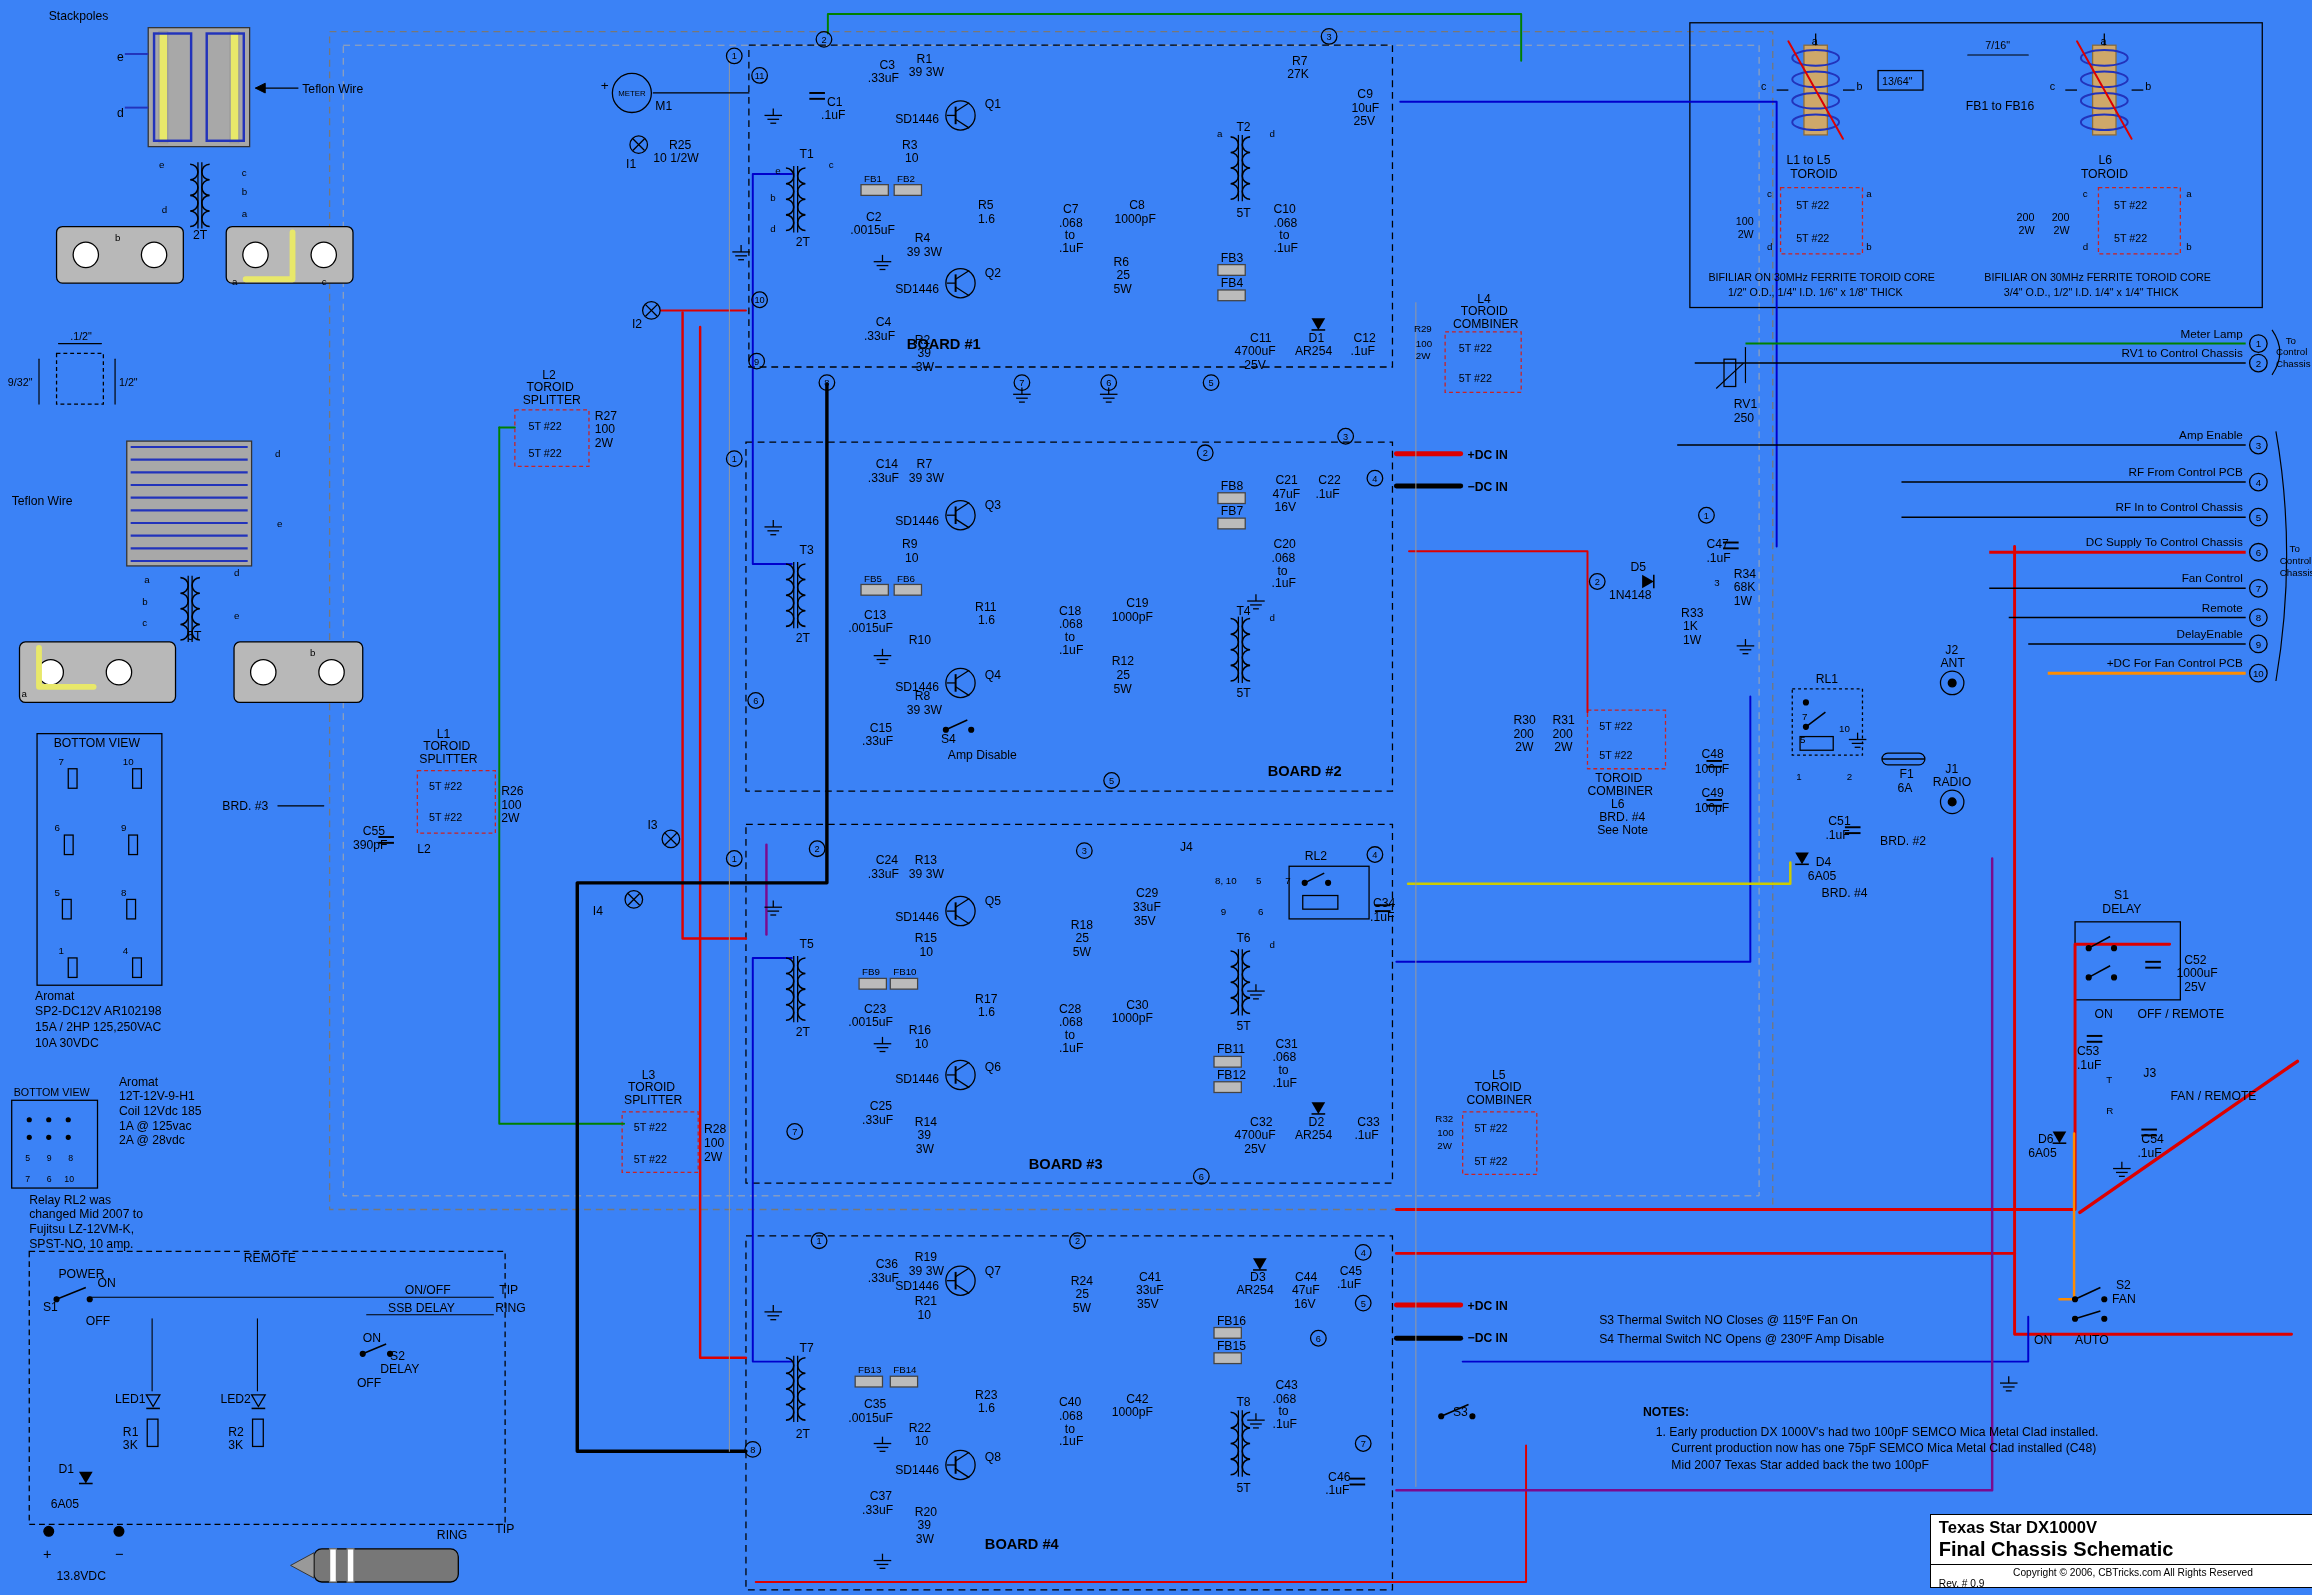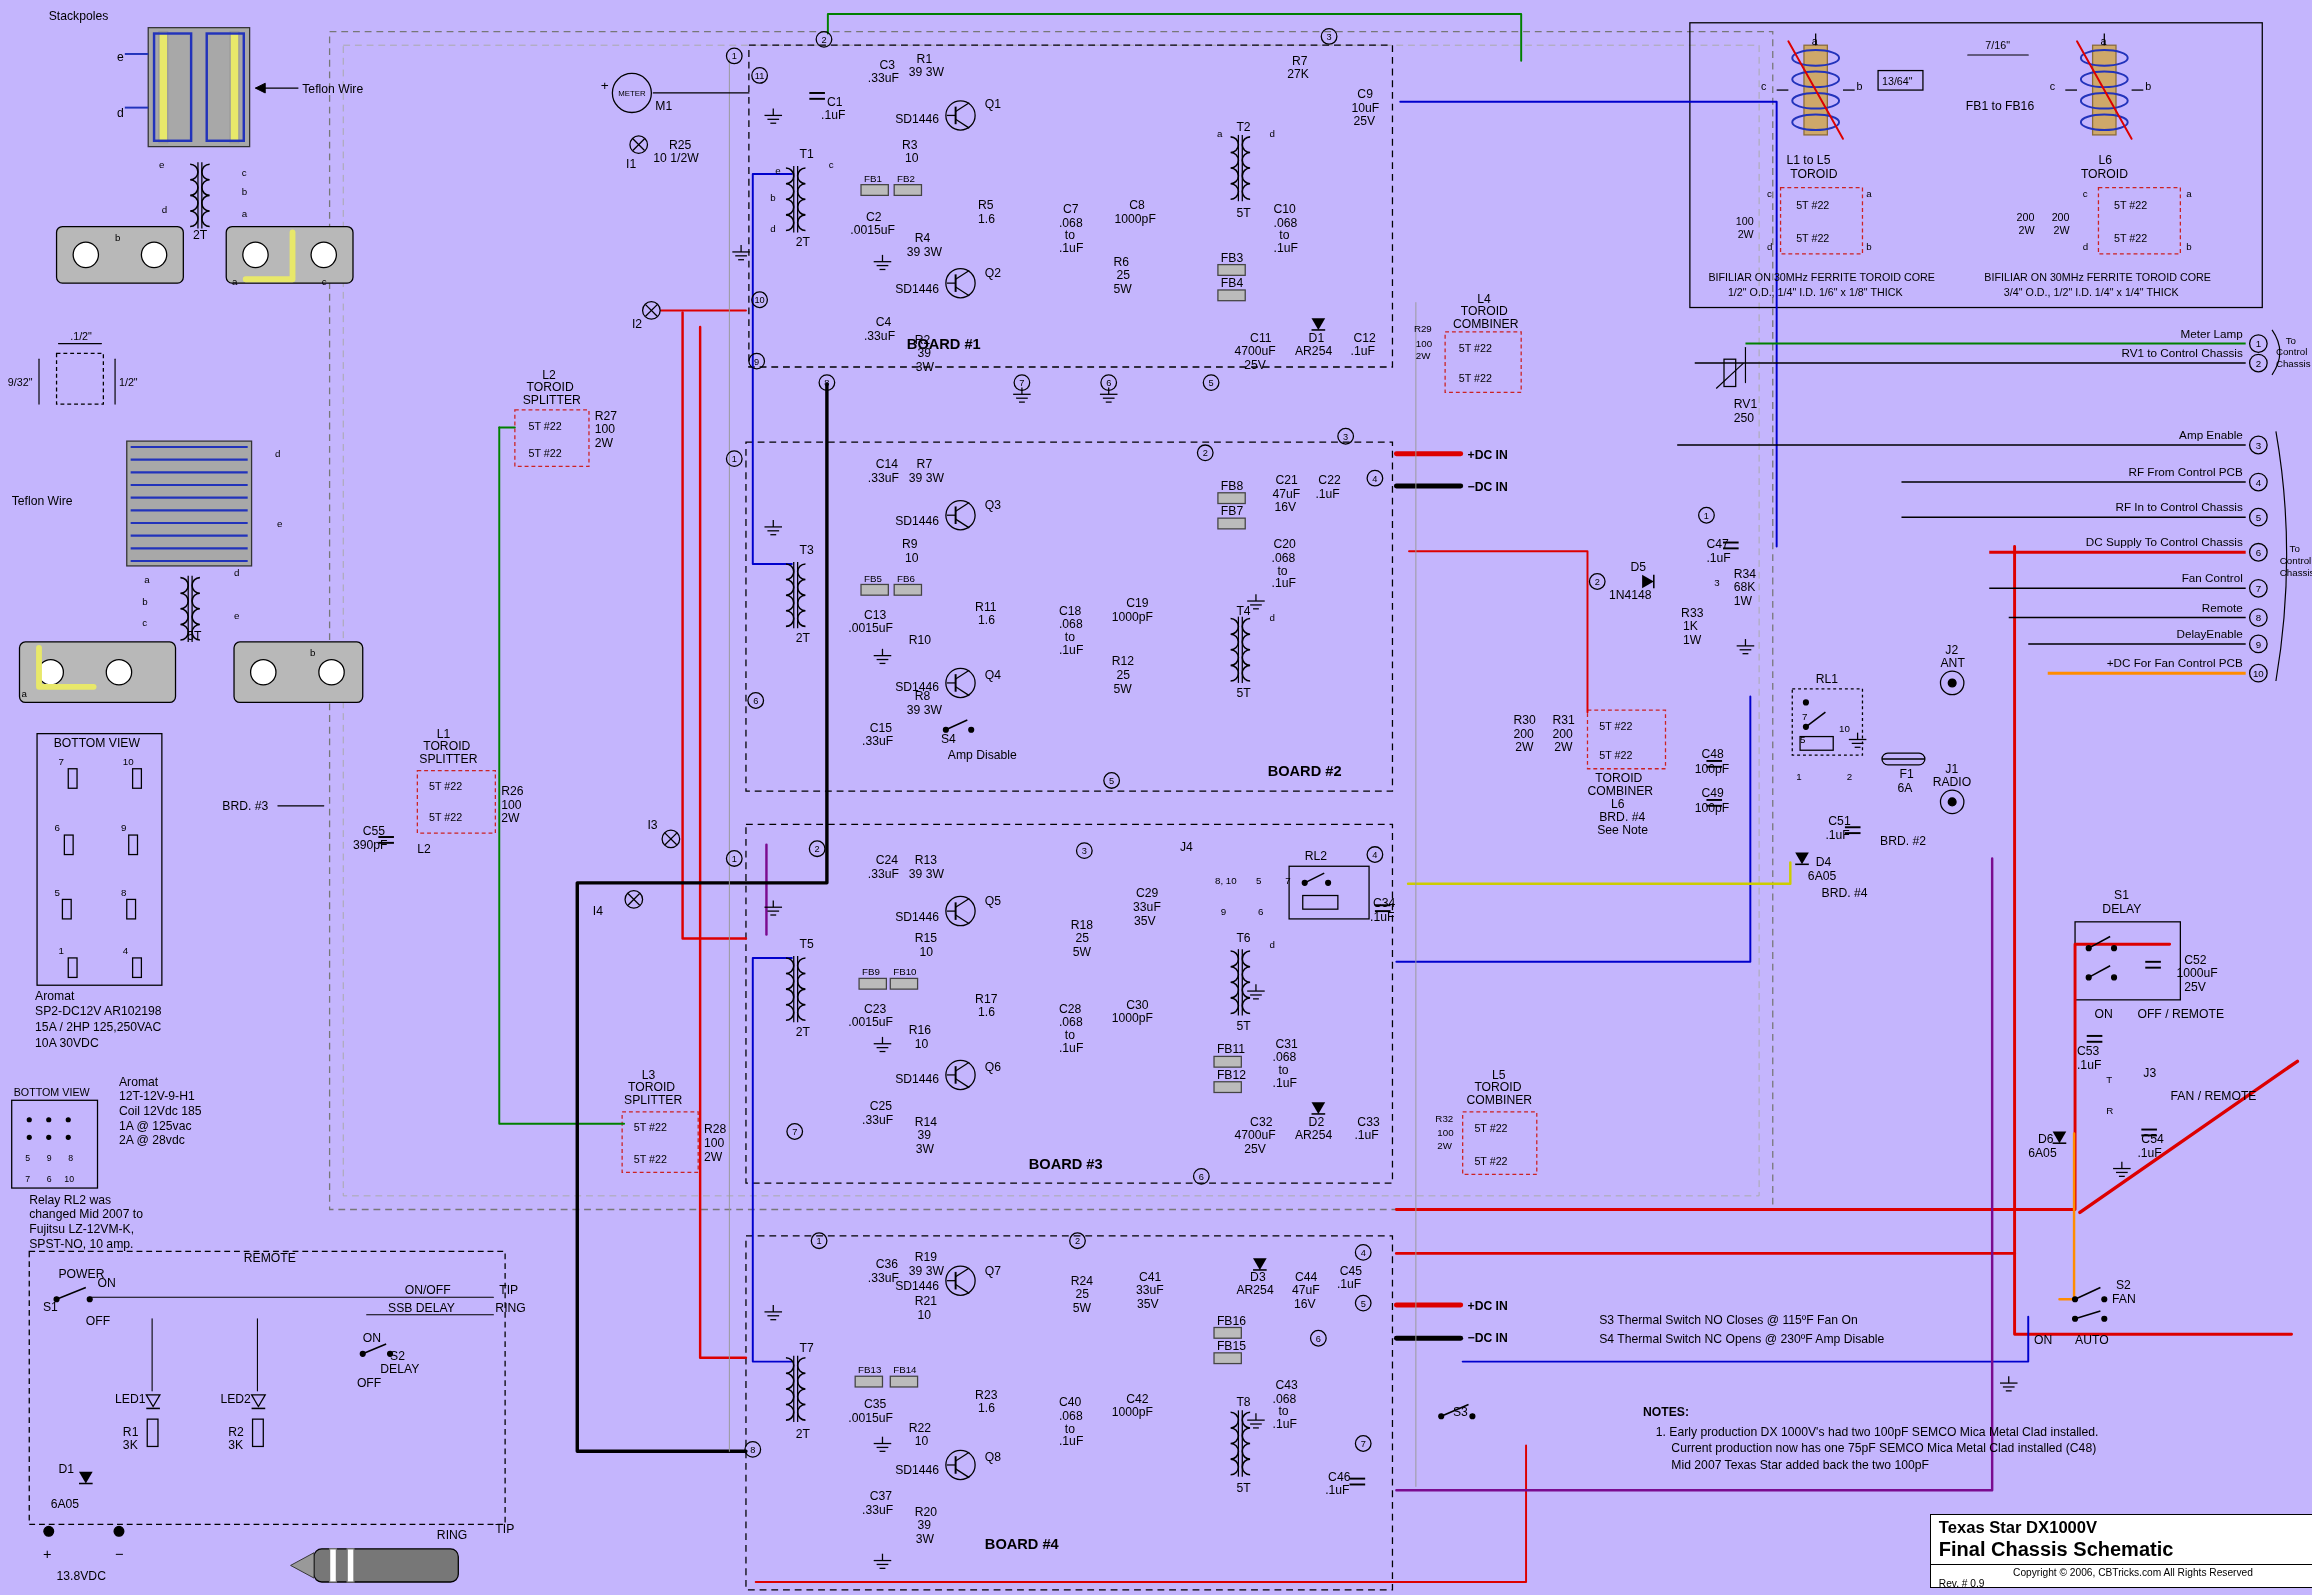--- a/index.html
+++ b/index.html
@@ -1,16 +1,16 @@
 <!DOCTYPE html>
 <html><head>
 <meta charset="utf-8">
 <style>
   html,body{margin:0;padding:0;background:#fff;}
-  .stage{position:relative;width:2312px;height:1596px;background:#c4b5fd;
+  .stage{position:relative;width:2312px;height:1596px;background:#3b82f6;
          font-family:"Liberation Sans",sans-serif;overflow:hidden;}
   svg{position:absolute;left:0;top:0;}
   svg text{font-family:"Liberation Sans",sans-serif;}
   .title-block{position:absolute;left:1890px;top:1514px;width:406px;height:74px;
     border:1.6px solid #000;background:#fff;box-sizing:border-box;padding:2.9px 7.8px;margin-left:40px;}
   .tb-line1{font-size:16.6px;font-weight:bold;color:#000;}
   .tb-line2{font-size:20px;font-weight:bold;color:#000;}
   .tb-sep{border-top:1px solid #000;margin:2.9px -7.8px 2px;}
   .tb-copy{font-size:10.2px;color:#000;text-align:center;}
   .tb-rev{font-size:10.2px;color:#000;}

